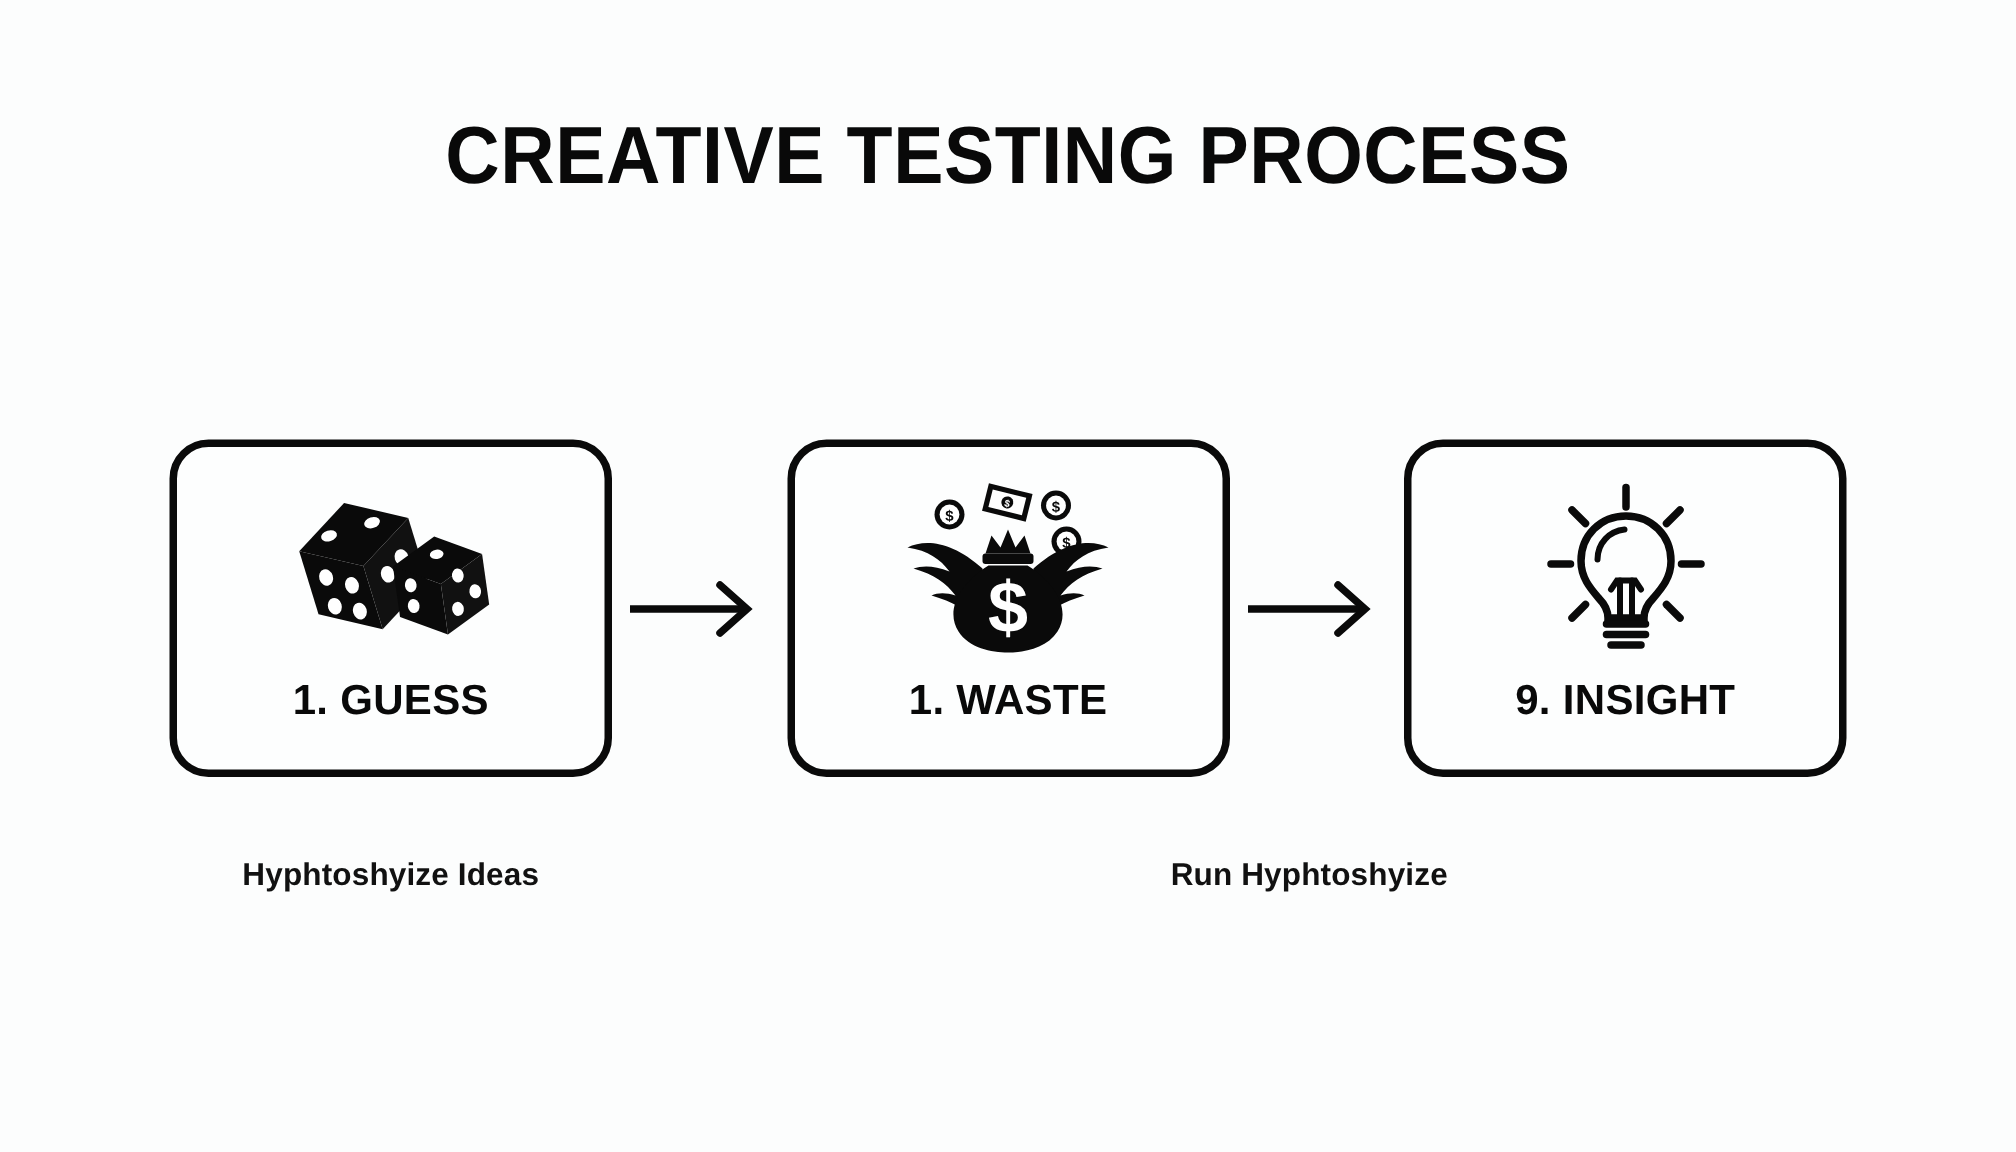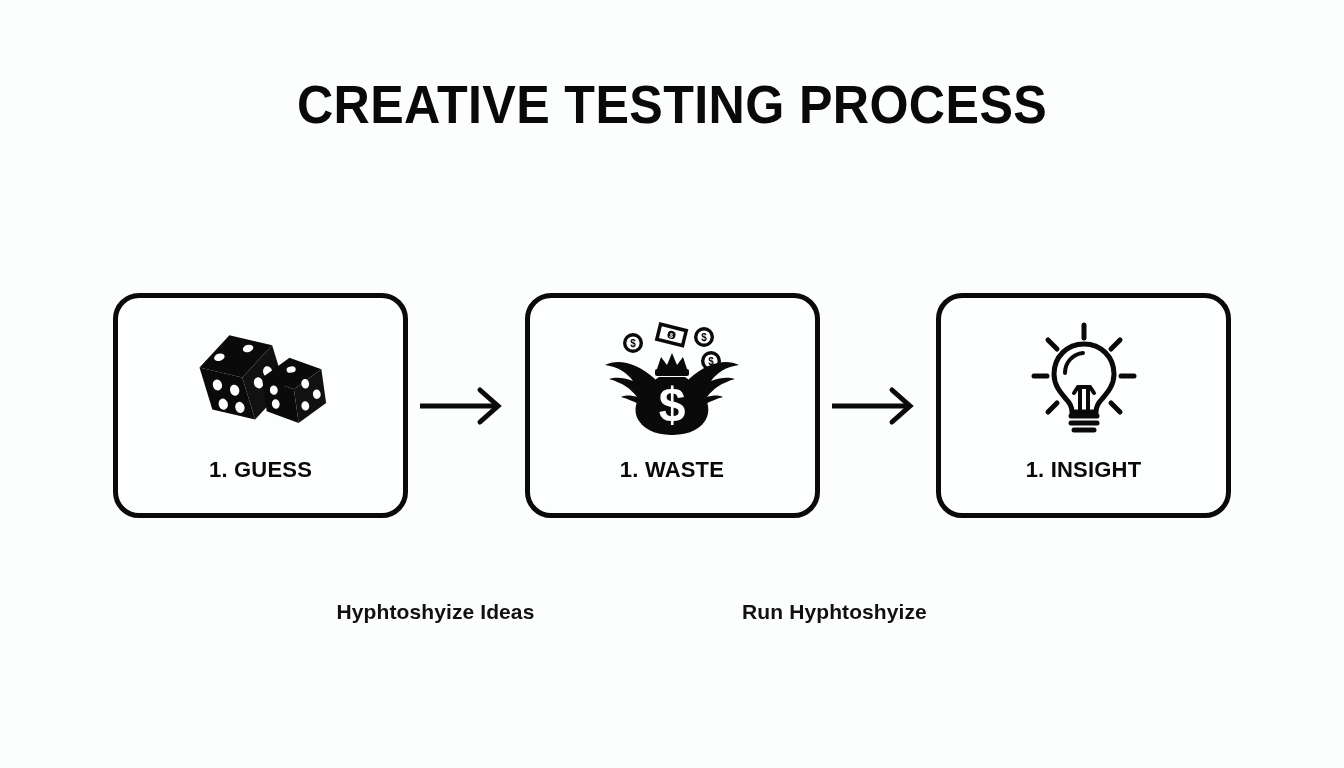--- a/index.html
+++ b/index.html
@@ -67,48 +67,47 @@
     align-items: center;
     justify-content: center;
   }
 
   .card-label {
     position: absolute;
     bottom: 30px;
     left: 0;
     width: 100%;
     text-align: center;
-    font-size: 22px;
+    font-size: 28px;
     font-weight: bold;
     letter-spacing: 0.2px;
     color: #090909;
     white-space: nowrap;
   }
 
   
   .arrow {
     flex: 0 0 auto;
     width: 104px;
     height: 46px;
     display: flex;
     align-items: center;
     justify-content: center;
   }
 
   
   .captions {
     position: absolute;
     top: 572px;
-    left: 128px;
+    left: 113px;
     width: 1118px;
     height: 34px;
     display: flex;
-    justify-content: center;
+    justify-content: space-between;
     align-items: flex-start;
-    margin-top: 28px;
   }
   .caption {
     width: 295px;
     flex: 0 0 auto;
     text-align: center;
     font-size: 21px;
     font-weight: bold;
     color: #111111;
     letter-spacing: 0.1px;
     white-space: nowrap;
@@ -255,21 +254,21 @@
           <line x1="64" y1="66" x2="64" y2="91" stroke-width="4"></line>
         </g>
 
         <g stroke="#0a0a0a" stroke-width="5" stroke-linecap="round">
           <line x1="47" y1="95" x2="73" y2="95"></line>
           <line x1="47" y1="102" x2="73" y2="102"></line>
           <line x1="50" y1="109" x2="70" y2="109"></line>
         </g>
       </svg>
     </div>
-    <div class="card-label">1. INSIGHT</div>
+    <div class="card-label">9. INSIGHT</div>
   </div>
 
 </div>
 
 <div class="captions">
   <div class="caption">Hyphtoshyize Ideas</div>
   <div class="caption-gap"></div>
   <div class="caption">Run Hyphtoshyize</div>
   <div class="caption-gap"></div>
 </div>

